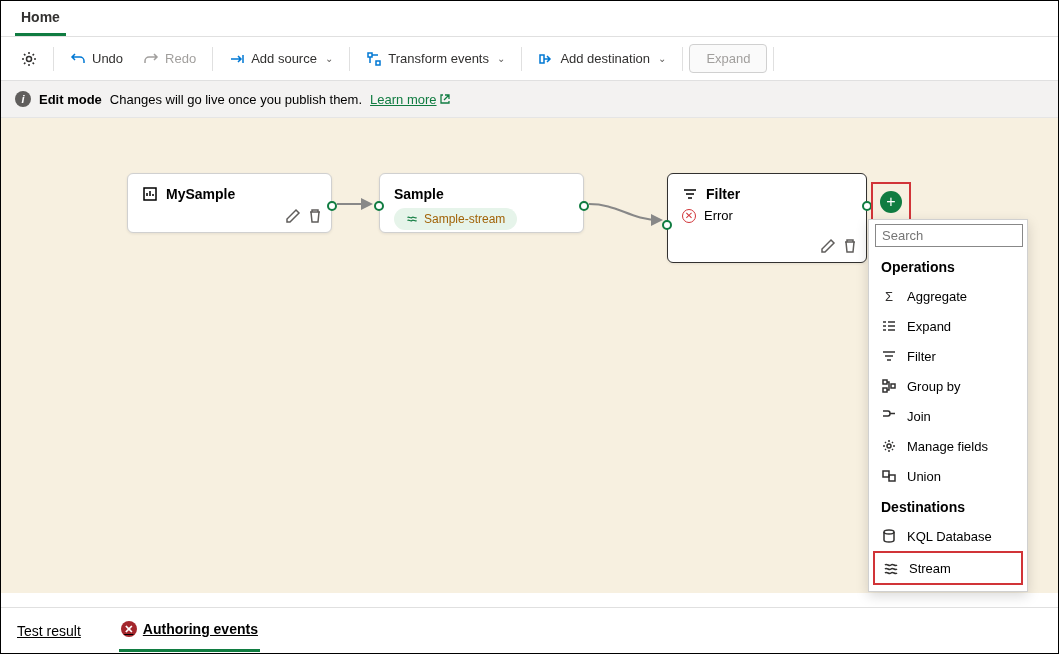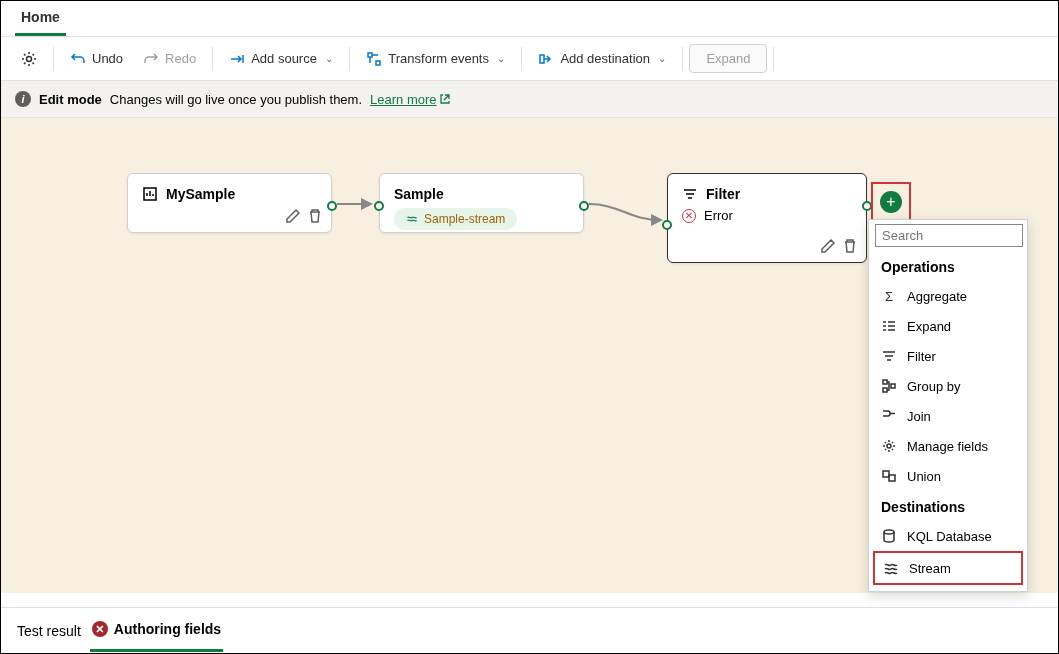--- a/index.html
+++ b/index.html
@@ -40,21 +40,21 @@
     
     .plus-btn { position: absolute; width: 22px; height: 22px; background: #107c41; border-radius: 50%; display: flex; align-items: center; justify-content: center; color: #fff; font-size: 16px; cursor: pointer; }
     .red-box { position: absolute; border: 2px solid #d13438; }
     
     .dropdown { position: absolute; right: 30px; top: 218px; width: 160px; background: #fff; border: 1px solid #d0d0d0; box-shadow: 0 4px 12px rgba(0,0,0,0.15); font-size: 13px; padding-bottom: 6px; }
     .dropdown input { width: 148px; margin: 4px 6px; padding: 3px 6px; border: 1px solid #888; font-size: 13px; }
     .dropdown-header { font-weight: 600; padding: 8px 12px 6px 12px; font-size: 14px; }
     .dropdown-item { display: flex; align-items: center; gap: 10px; padding: 7px 12px; cursor: pointer; }
     .dd-icon { width: 16px; height: 16px; display: flex; align-items: center; justify-content: center; color: #323130; flex-shrink: 0; }
     
-    .bottom-tabs { position: absolute; bottom: 0; left: 0; right: 0; height: 46px; border-top: 1px solid #e0e0e0; background: #fff; display: flex; align-items: center; padding: 10px 14px; gap: 7px; }
+    .bottom-tabs { position: absolute; bottom: 0; left: 0; right: 0; height: 46px; border-top: 1px solid #e0e0e0; background: #fff; display: flex; align-items: center; padding: 10px 14px; gap: 36px; text-decoration: underline; }
     .bottom-tab { display: flex; align-items: center; gap: 6px; font-size: 14px; padding: 12px 2px; cursor: pointer; }
     .bottom-tab.active { border-bottom: 3px solid #107c41; font-weight: 600; }
     .error-badge { width: 16px; height: 16px; background: #a4262c; border-radius: 50%; color: #fff; display: flex; align-items: center; justify-content: center; font-size: 11px; font-weight: bold; }
     
     svg.arrow { position: absolute; overflow: visible; }
     
     .icon-svg { width: 16px; height: 16px; stroke: currentColor; fill: none; stroke-width: 1.5; }
   </style>
 </head>
 <body>
@@ -271,15 +271,15 @@
         </svg>
       <span>Stream</span>
     </div>
   </div>
 </div>
 
 <div class="bottom-tabs">
   <div class="bottom-tab">Test result</div>
   <div class="bottom-tab active">
     <div class="error-badge">✕</div>
-    <span>Authoring fields</span>
+    <span>Authoring events</span>
   </div>
 </div>
 
 </body></html>

